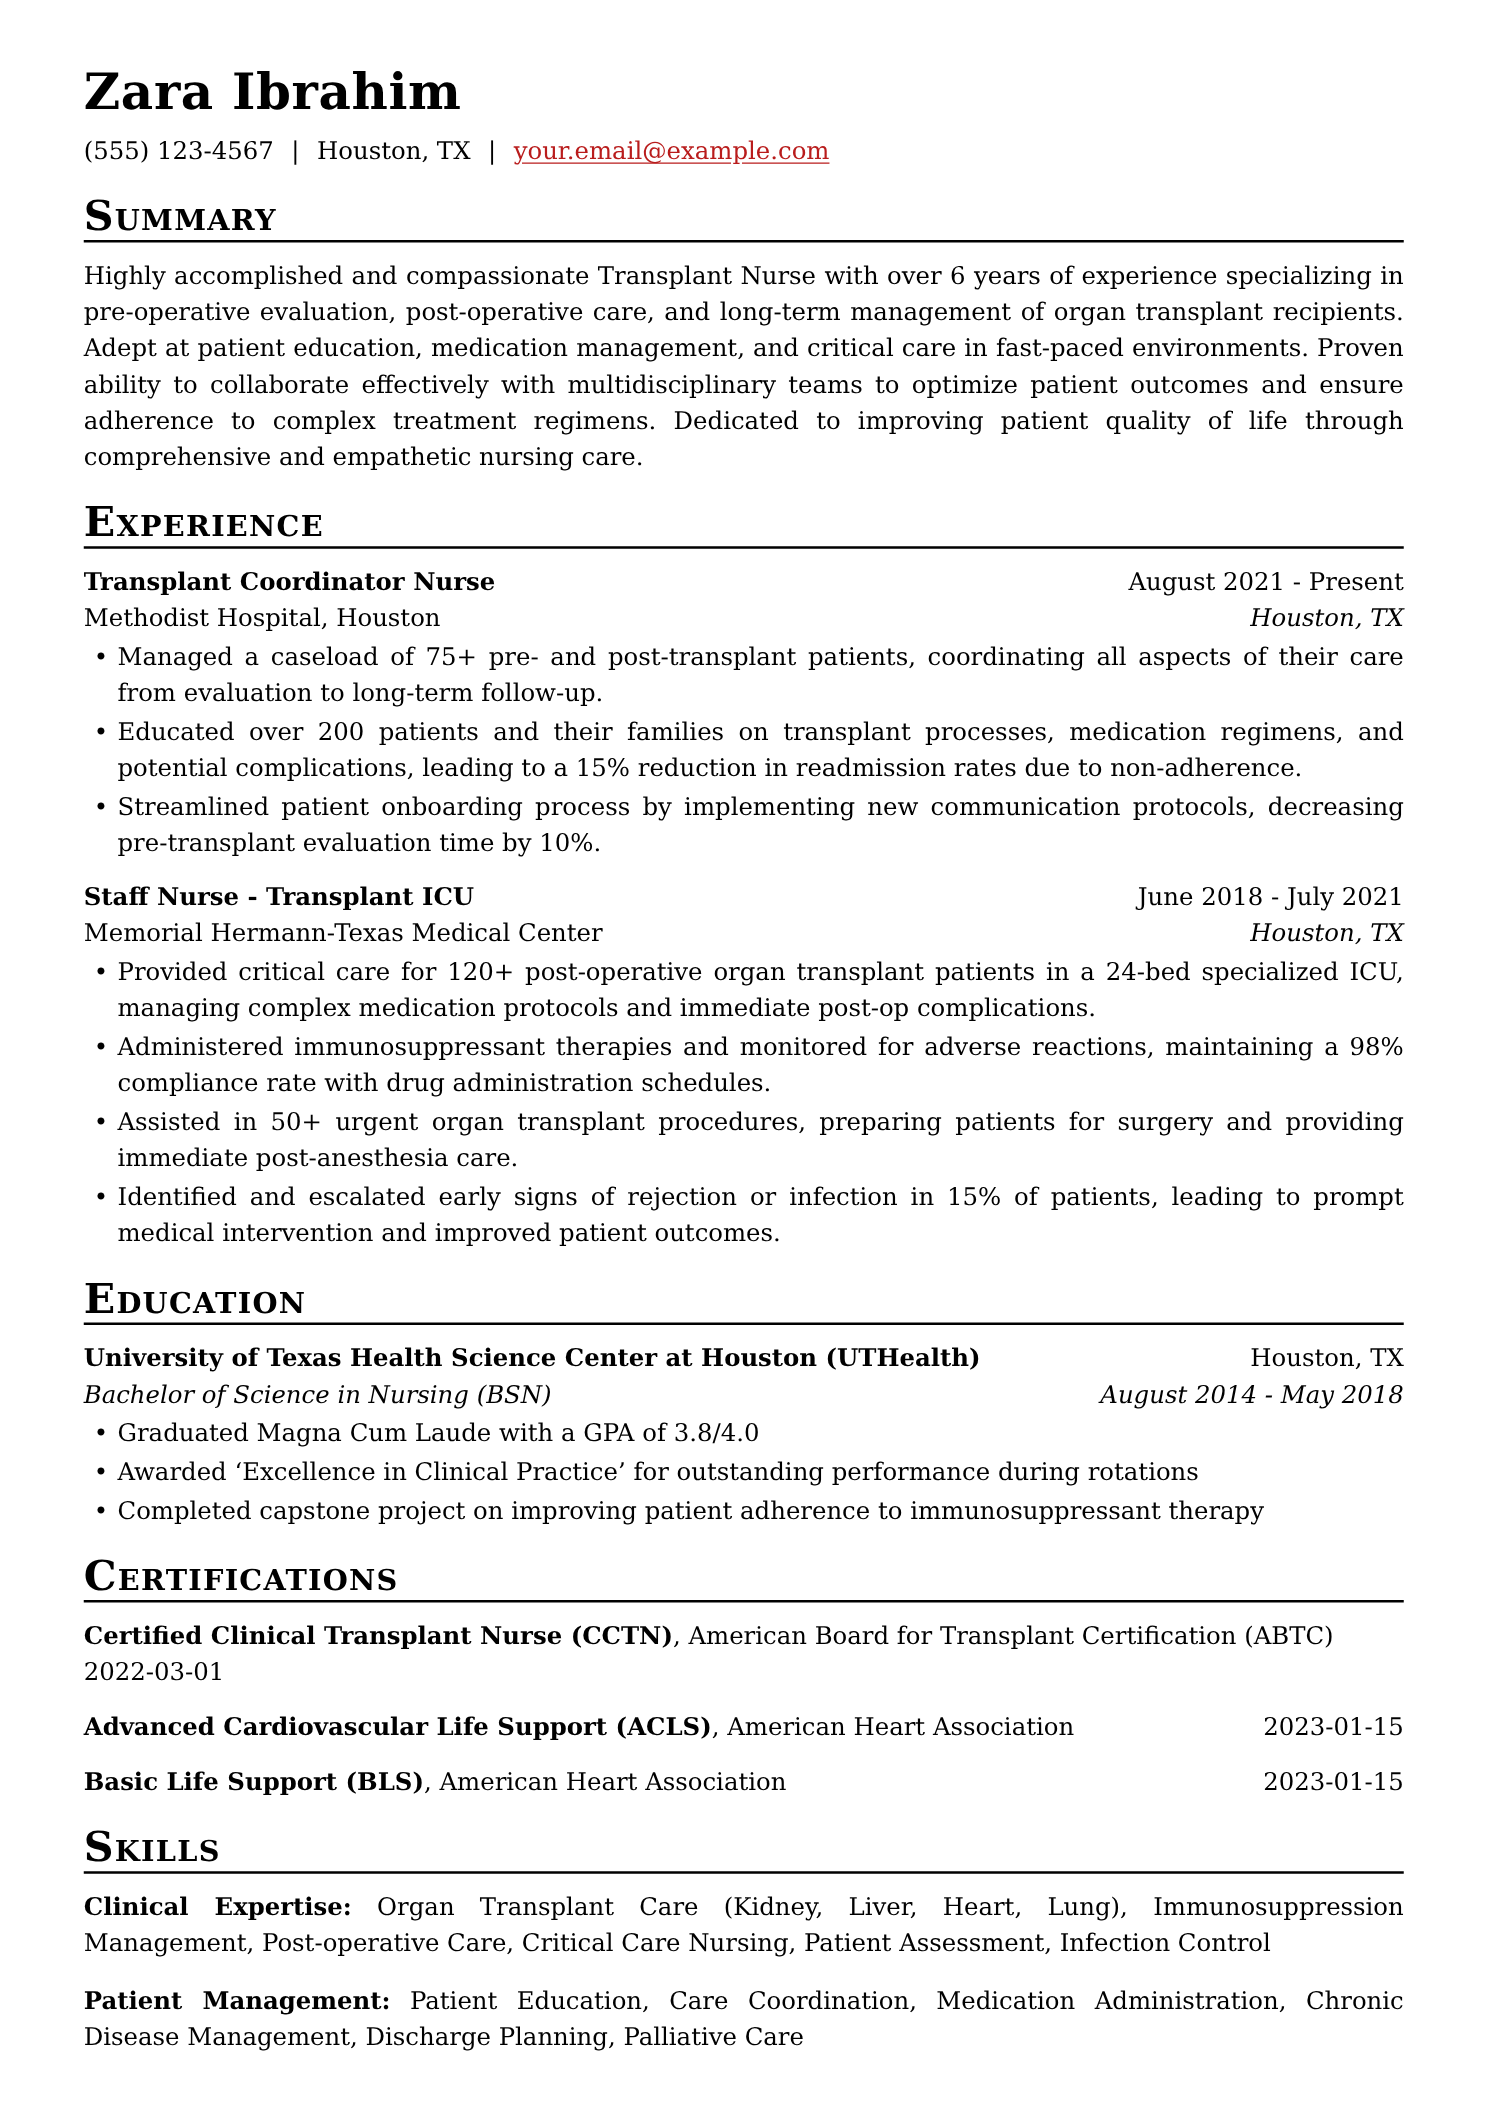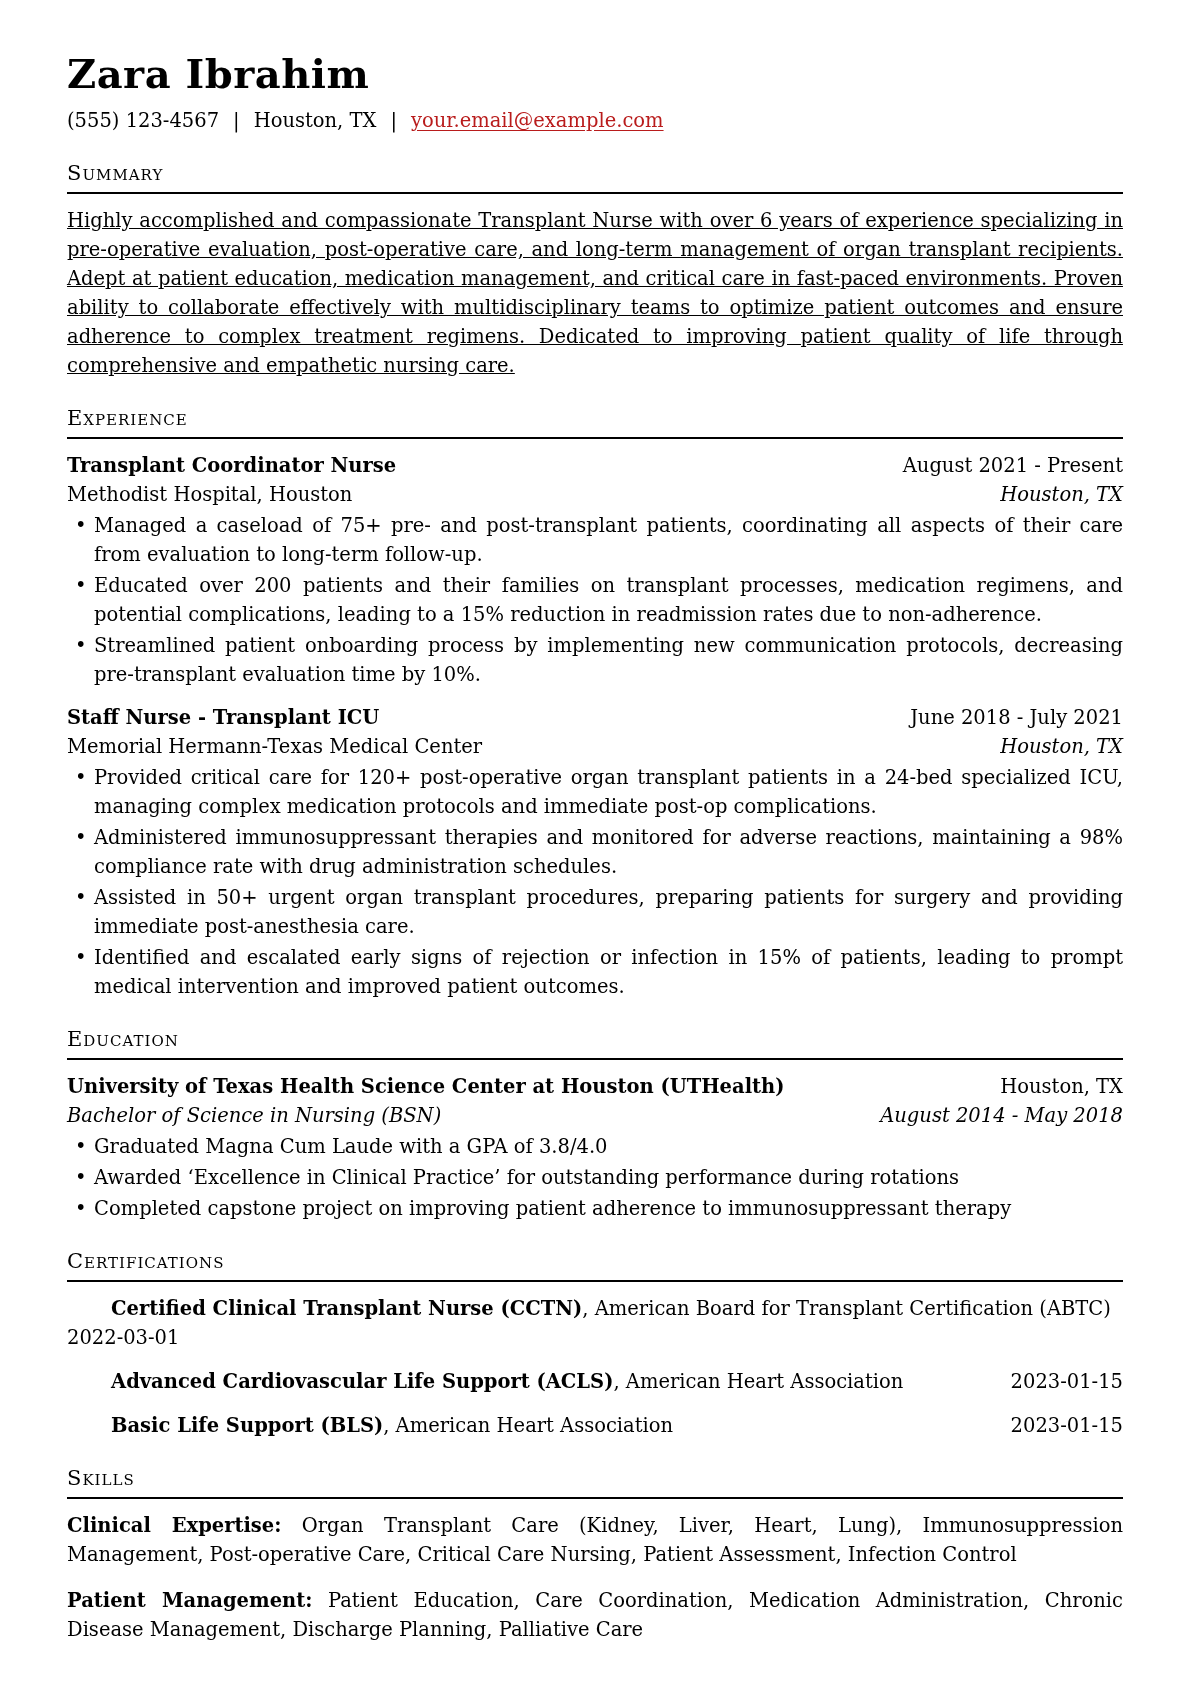--- a/index.html
+++ b/index.html
@@ -42,38 +42,37 @@
   }
   .email {
     text-decoration: underline;
     text-underline-offset: 3px;
     color: #b91c1c;
     cursor: pointer;
   }
   
   h2.sec {
     font-variant: small-caps;
-    font-weight: 400;
-    font-size: 21px;
+    font-weight: 700;
+    font-size: 33px;
     line-height: 32px;
     letter-spacing: 1px;
     margin: 22px 0 12px 0;
     padding-bottom: 3px;
     border-bottom: 2.5px solid #000000;
   }
   
   p.just, li.just {
     text-align: justify;
     hyphens: auto;
     -webkit-hyphens: auto;
     margin: 0;
   }
   section p.body-text {
     margin: 0;
-    text-decoration: underline;
   }
   
   .row {
     display: flex;
     justify-content: space-between;
     align-items: flex-end;
   }
   .b { font-weight: bold; }
   .i { font-style: italic; }
   .entry { margin-bottom: 14px; }
@@ -97,21 +96,21 @@
   }
   
   .cert-row {
     display: flex;
     flex-wrap: wrap;
     justify-content: space-between;
     align-items: baseline;
     margin-bottom: 15px;
   }
   .cert-row:last-child { margin-bottom: 0; }
-  .cert-left { text-align: center; margin-left: 44px; }
+  .cert-left { text-align: center; }
   
   p.skill {
     text-align: justify;
     hyphens: auto;
     -webkit-hyphens: auto;
     margin: 0 0 17px 0;
   }
   p.skill:last-child { margin-bottom: 0; }
 </style>
 </head>

